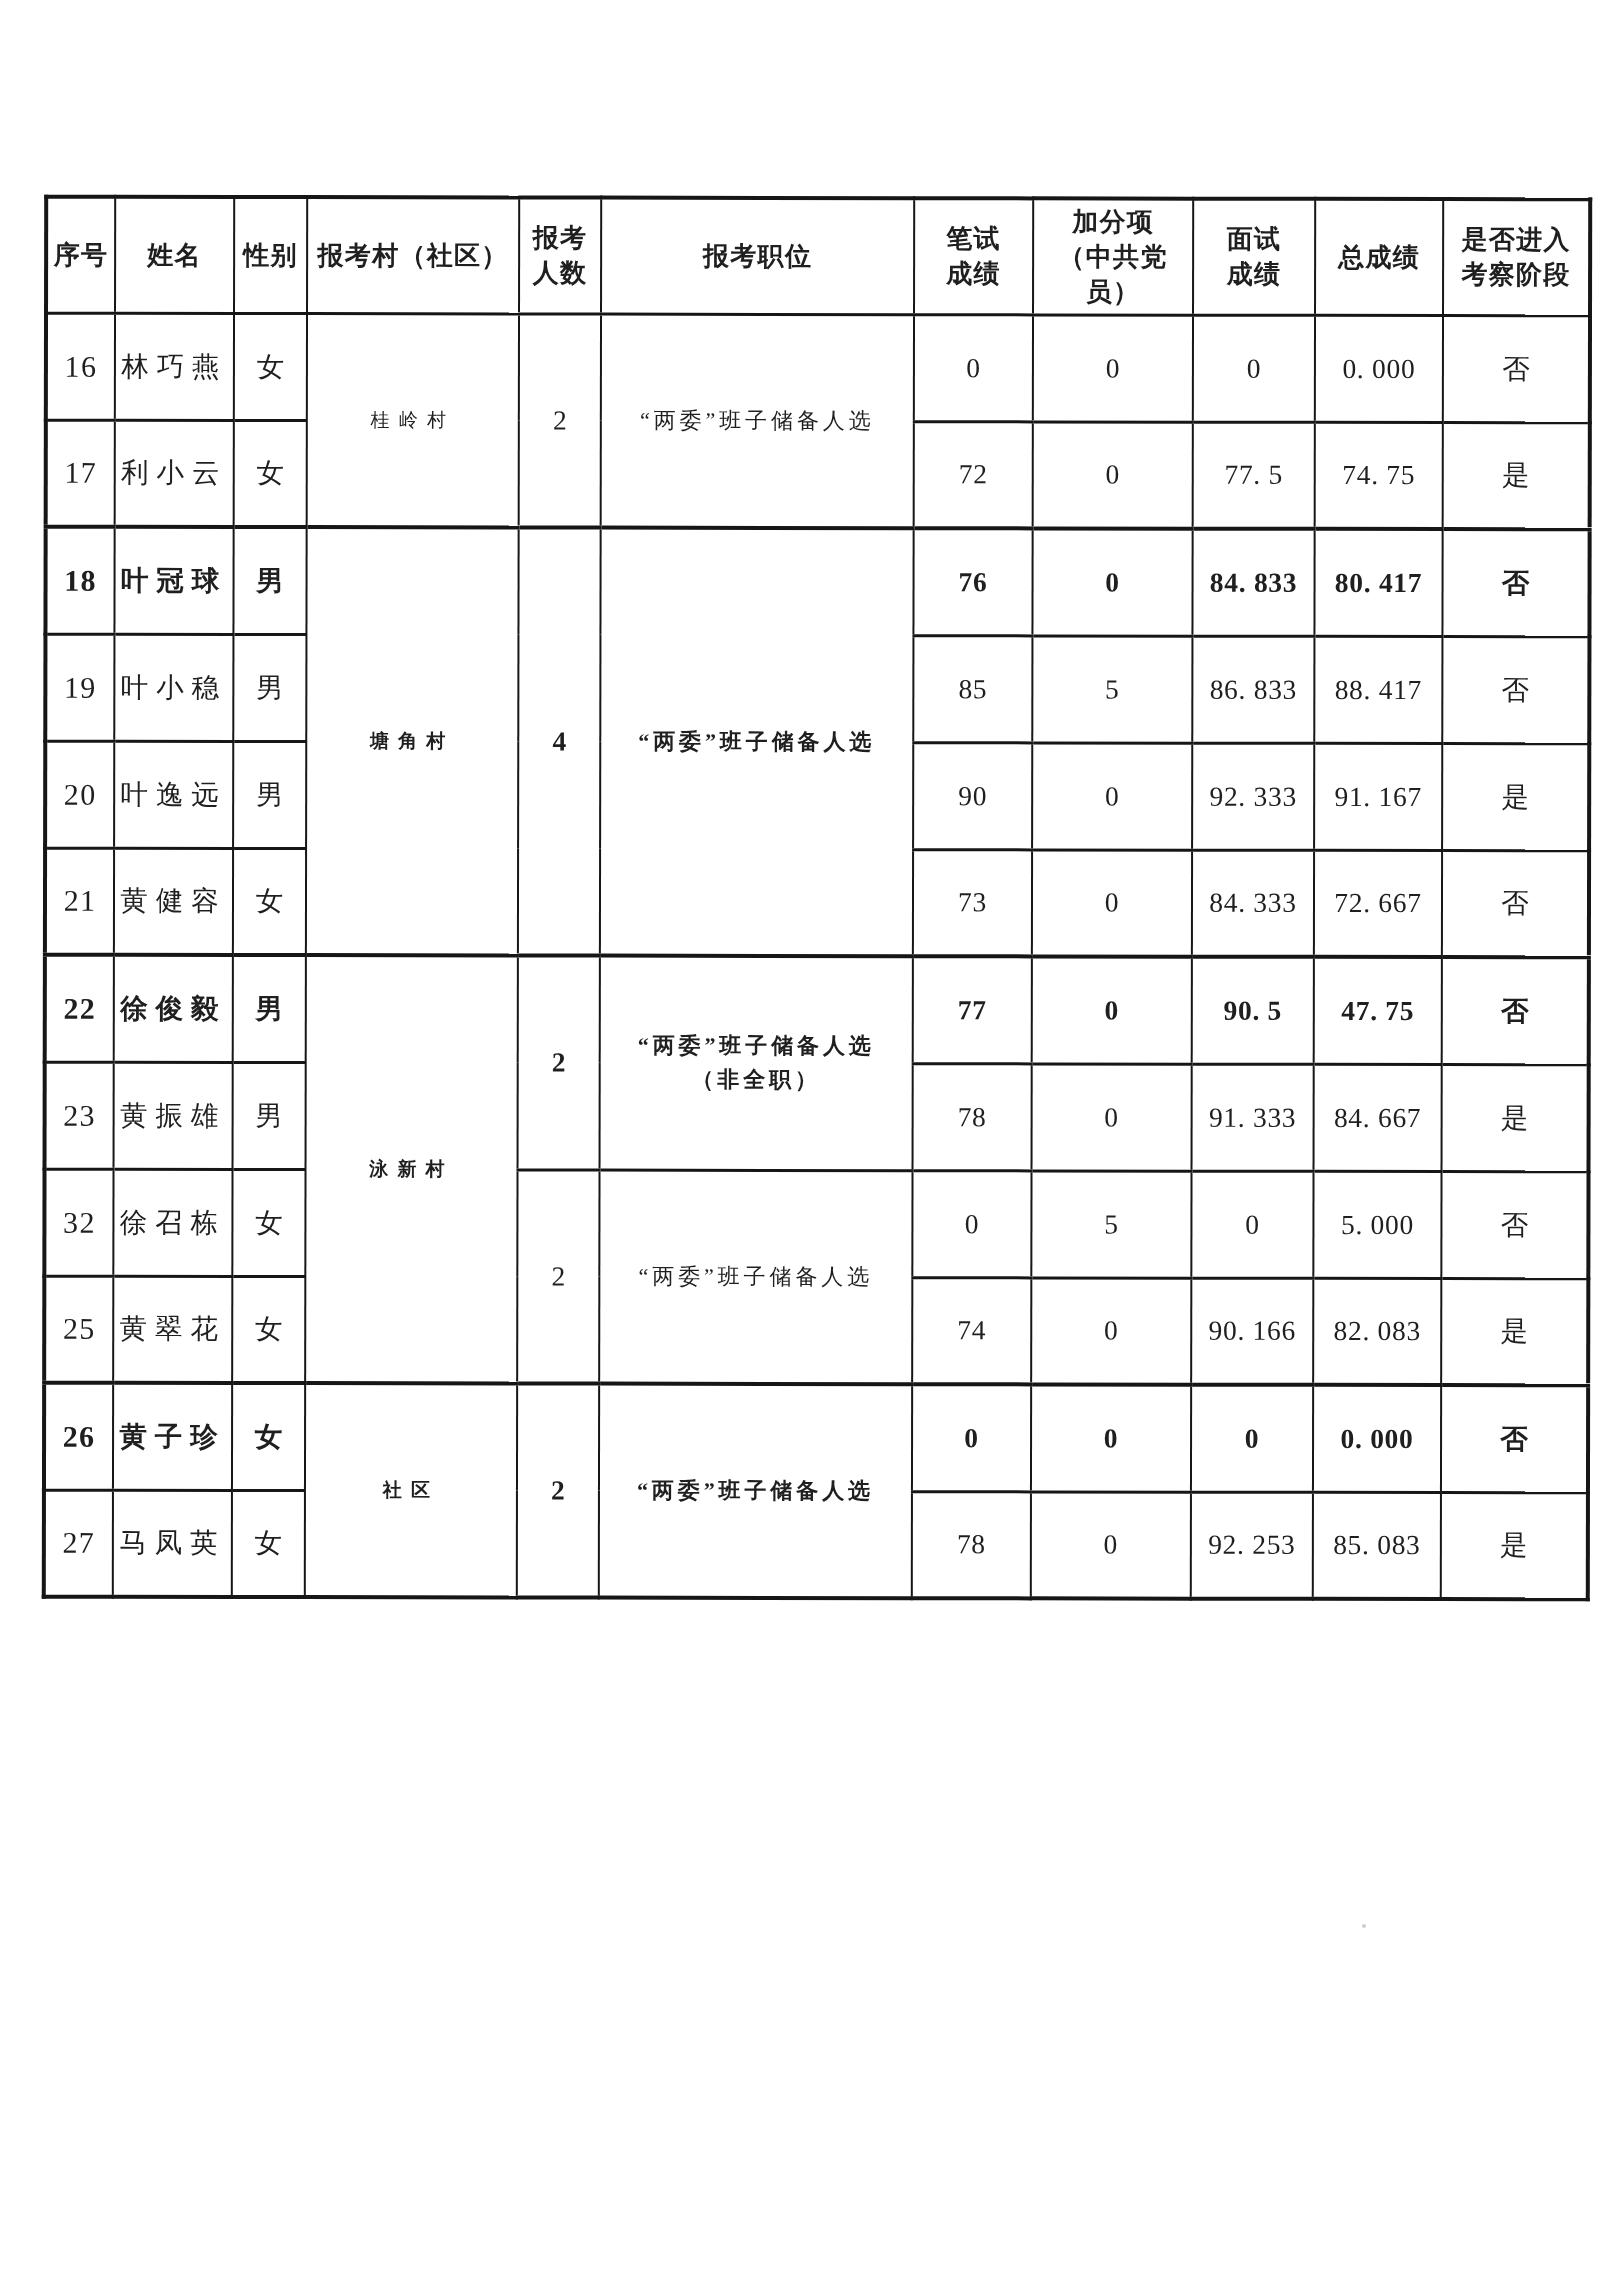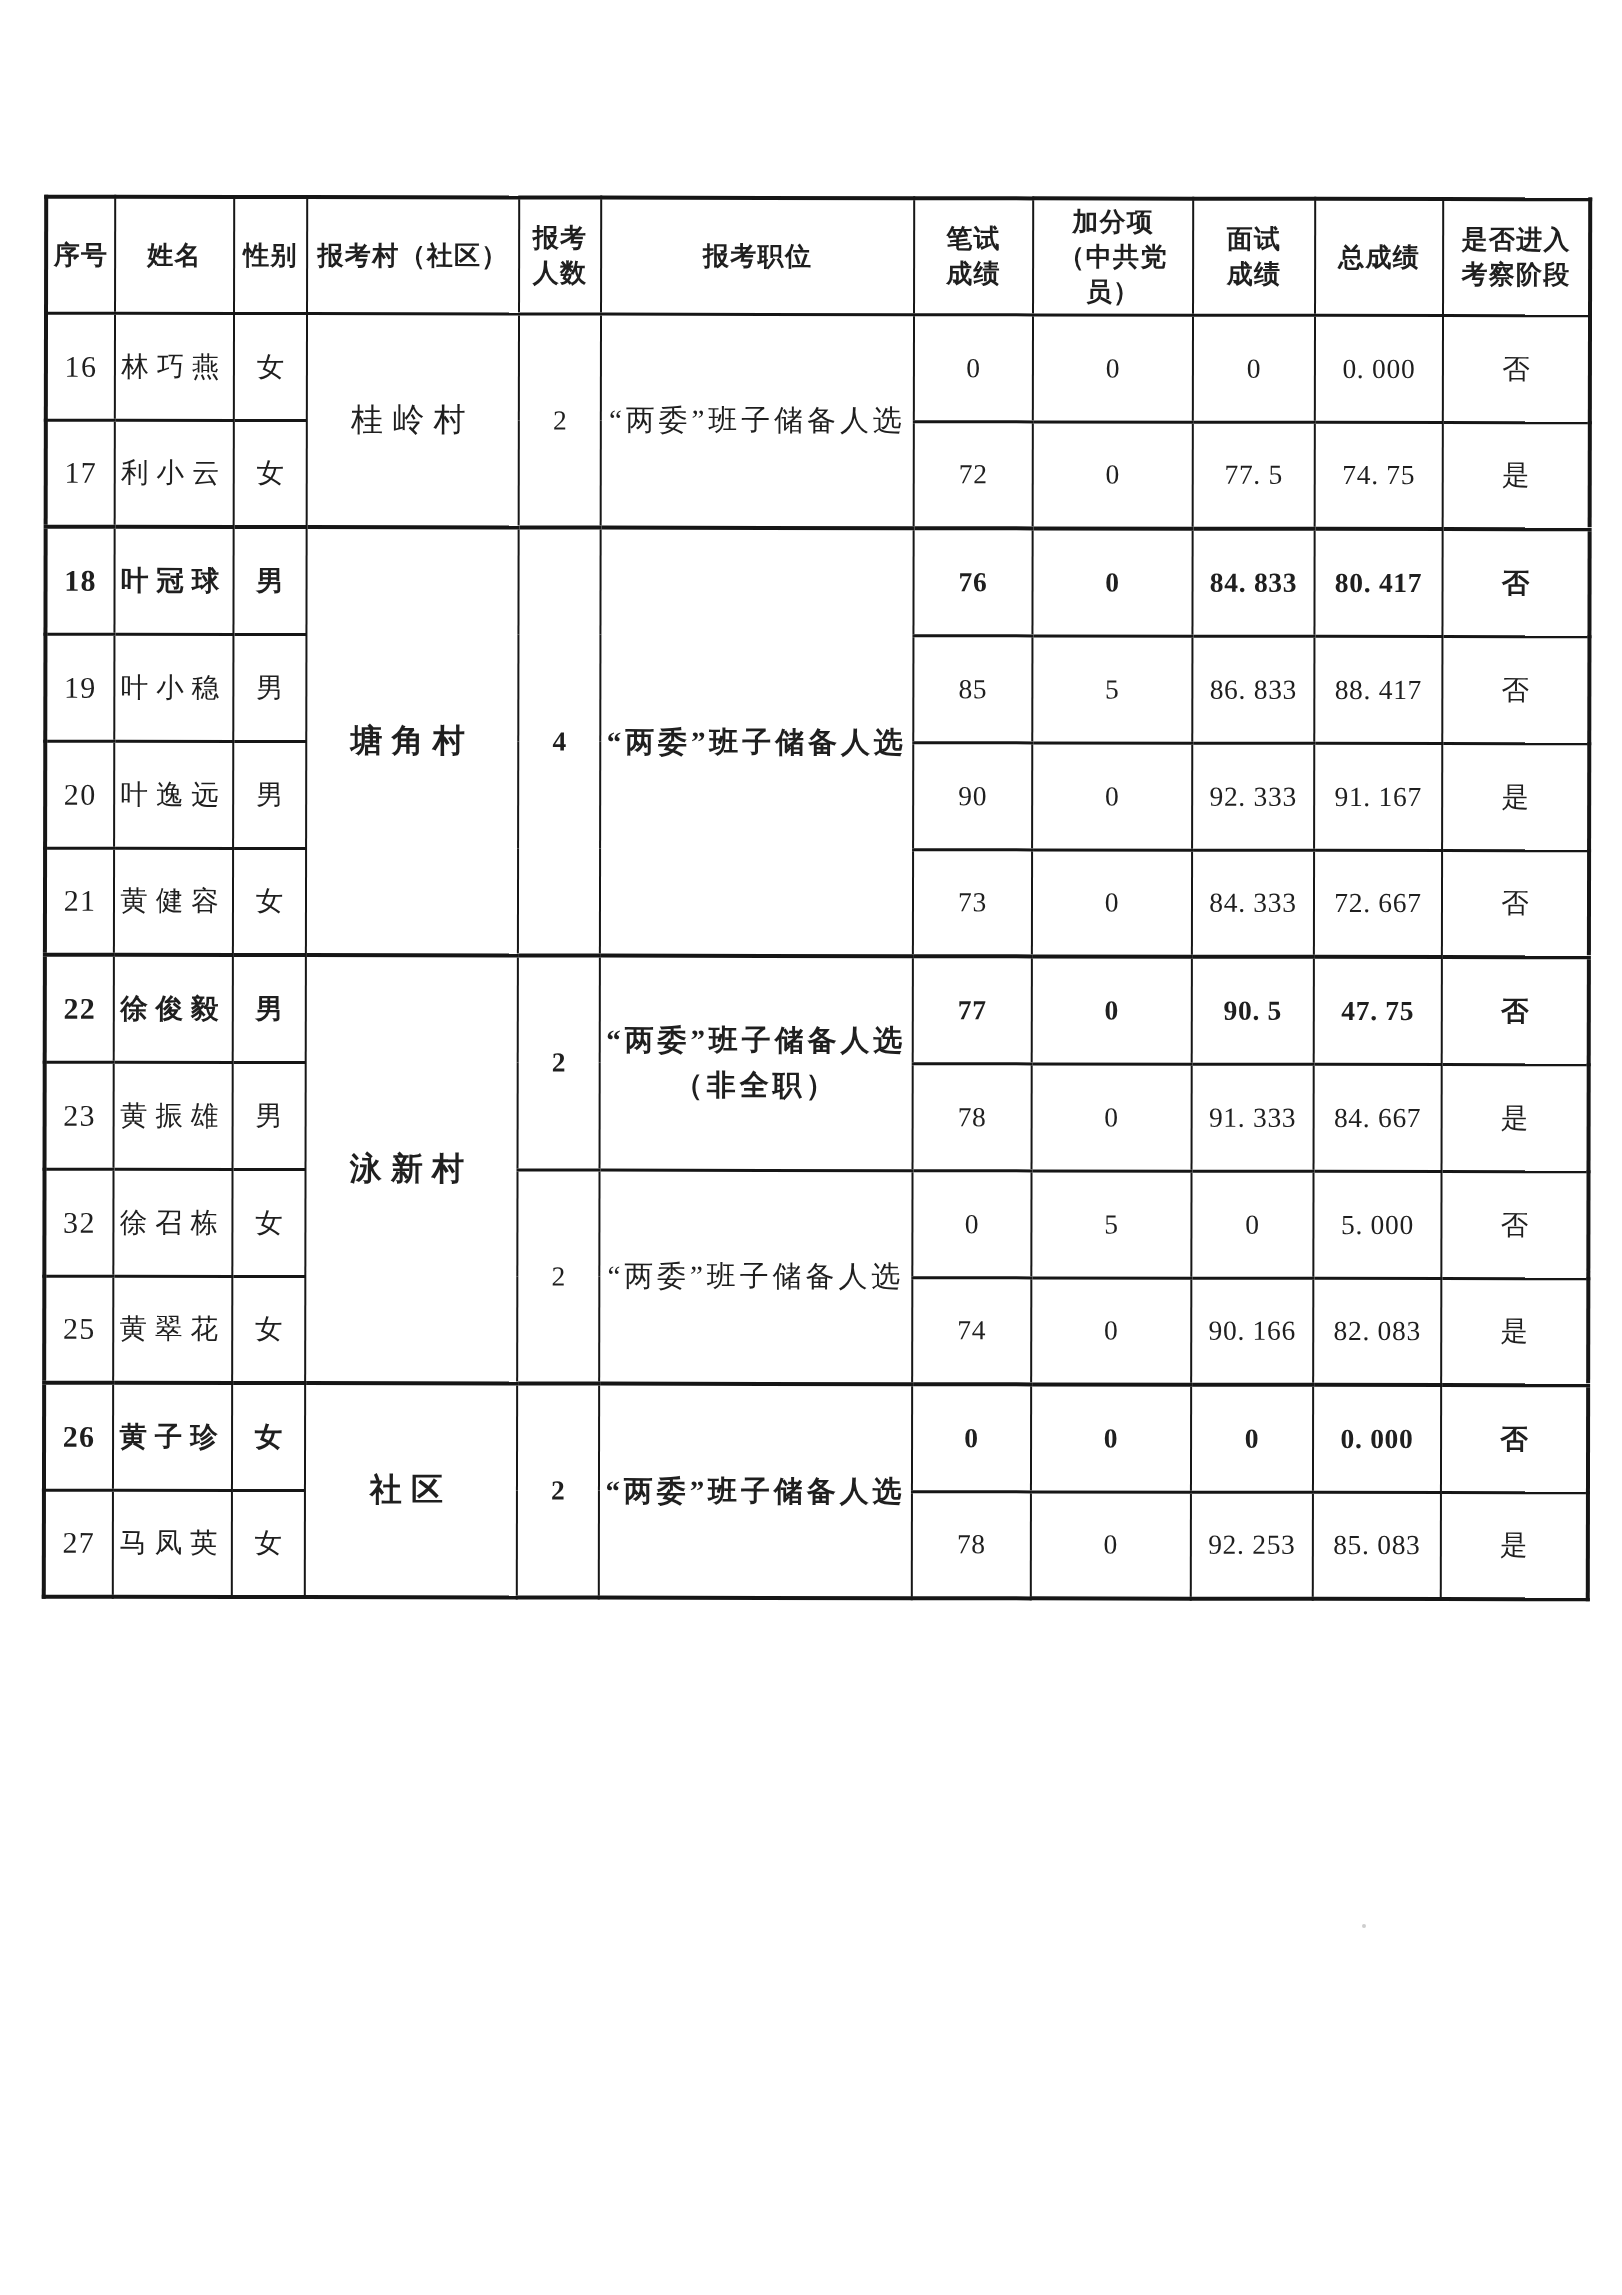--- a/index.html
+++ b/index.html
@@ -46,23 +46,23 @@
 
   th.col-h {
     font-size: 26px;
     font-weight: 700;
     letter-spacing: 1.3px;
     line-height: 1.35;
   }
   td.c-no      { font-size: 30px; letter-spacing: 1.3px; }
   td.c-name    { font-size: 27.5px; letter-spacing: 7.9px; margin-top: 26px; }
   td.c-gender  { font-size: 27.5px; }
-  td.c-village { font-size: 32px; letter-spacing: 9.2px; }
+  td.c-village { font-size: 19px; letter-spacing: 9.2px; }
   td.c-count   { font-size: 27.5px; }
-  td.c-pos     { font-size: 29px; letter-spacing: 3.9px; line-height: 1.55; }
+  td.c-pos     { font-size: 22px; letter-spacing: 3.9px; line-height: 1.55; }
   td.c-score   { font-size: 27.5px; letter-spacing: 0.7px; }
   td.c-adv     { font-size: 27.5px; }
 
   
   tr.group-start td { border-top: 4.6px solid #161616; font-weight: bold; }
   tr.header-row th  { border-bottom: 3.9px solid #161616; }
 
   .speck {
     position: absolute;
     width: 3.9px;

